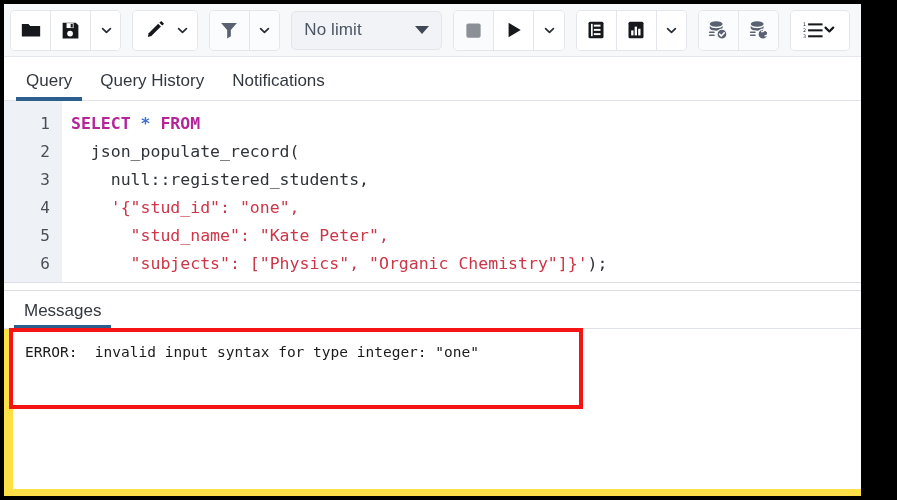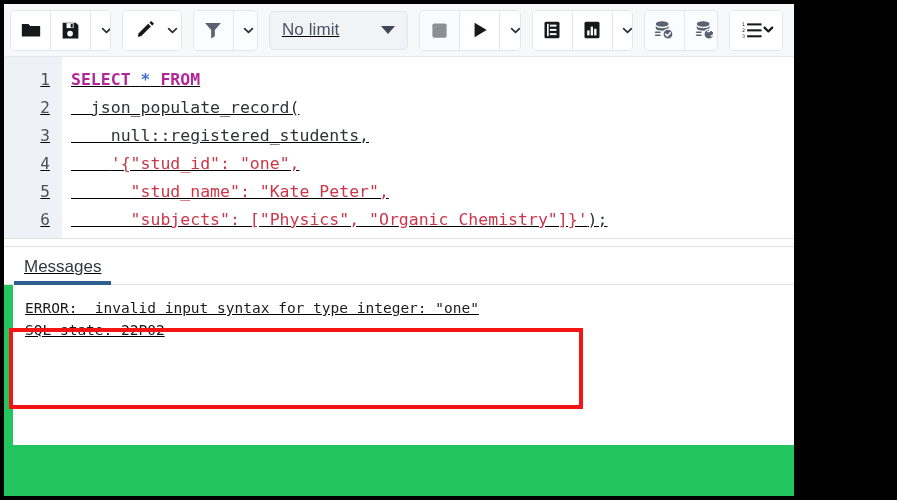--- a/index.html
+++ b/index.html
@@ -12,25 +12,24 @@
     width: 897px;
     height: 500px;
     overflow: hidden;
     font-family: "Liberation Sans", sans-serif;
   }
 
   #app {
     position: absolute;
     left: 4px;
     top: 4px;
-    width: 790px;
+    width: 857px;
     height: 492px;
-    background: #22c55e;
+    background: #fde047;
     overflow: hidden;
-    text-decoration: underline;
   }
 
   
   .toolbar {
     position: relative;
     height: 53px;
     background: #f7f8fa;
     border-bottom: 1px solid #e4e7ec;
     display: flex;
     align-items: center;
@@ -400,20 +399,31 @@
             <rect x="6" y="10.2" width="17" height="2.4" fill="#16181c"></rect>
             <rect x="6" y="17.2" width="17" height="2.4" fill="#16181c"></rect>
             <path d="M26.5 8.2 31 12.7l4.5-4.5" stroke="#16181c" stroke-width="2.6" fill="none" stroke-linecap="round" stroke-linejoin="round"></path>
           </svg>
         </span>
       </button>
     </div>
 
   </div>
 
+  <div class="tabbar">
+    <div class="tab active">
+      <span>Query</span>
+    </div>
+    <div class="tab">
+      <span>Query History</span>
+    </div>
+    <div class="tab">
+      <span>Notifications</span>
+    </div>
+  </div>
 
   <div class="editor">
     <div class="editor-inner">
       <div class="gutter">
         <div>1</div>
         <div>2</div>
         <div>3</div>
         <div>4</div>
         <div>5</div>
         <div>6</div>
@@ -425,18 +435,17 @@
   <div class="splitter"></div>
 
   <div class="msgbar">
     <div class="msgtab active">
       <span>Messages</span>
     </div>
   </div>
 
   <div class="msgpanel">
     <div class="errtext">ERROR:  invalid input syntax for type integer: "one"</div>
-    <div class="errtext">SQL state: 22P02</div>
   </div>
 
   <div class="annot"></div>
 
 </div>
 
 </body></html>

